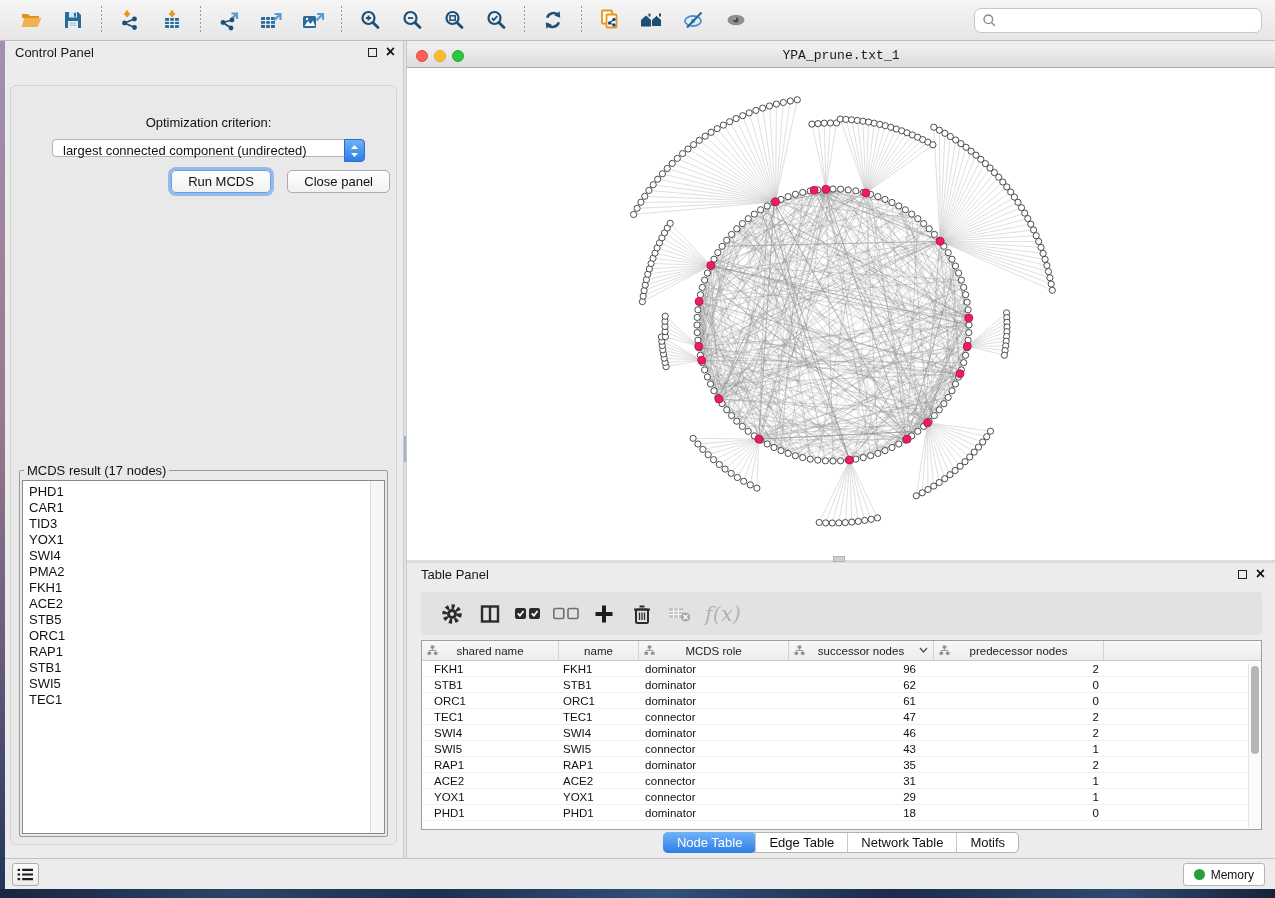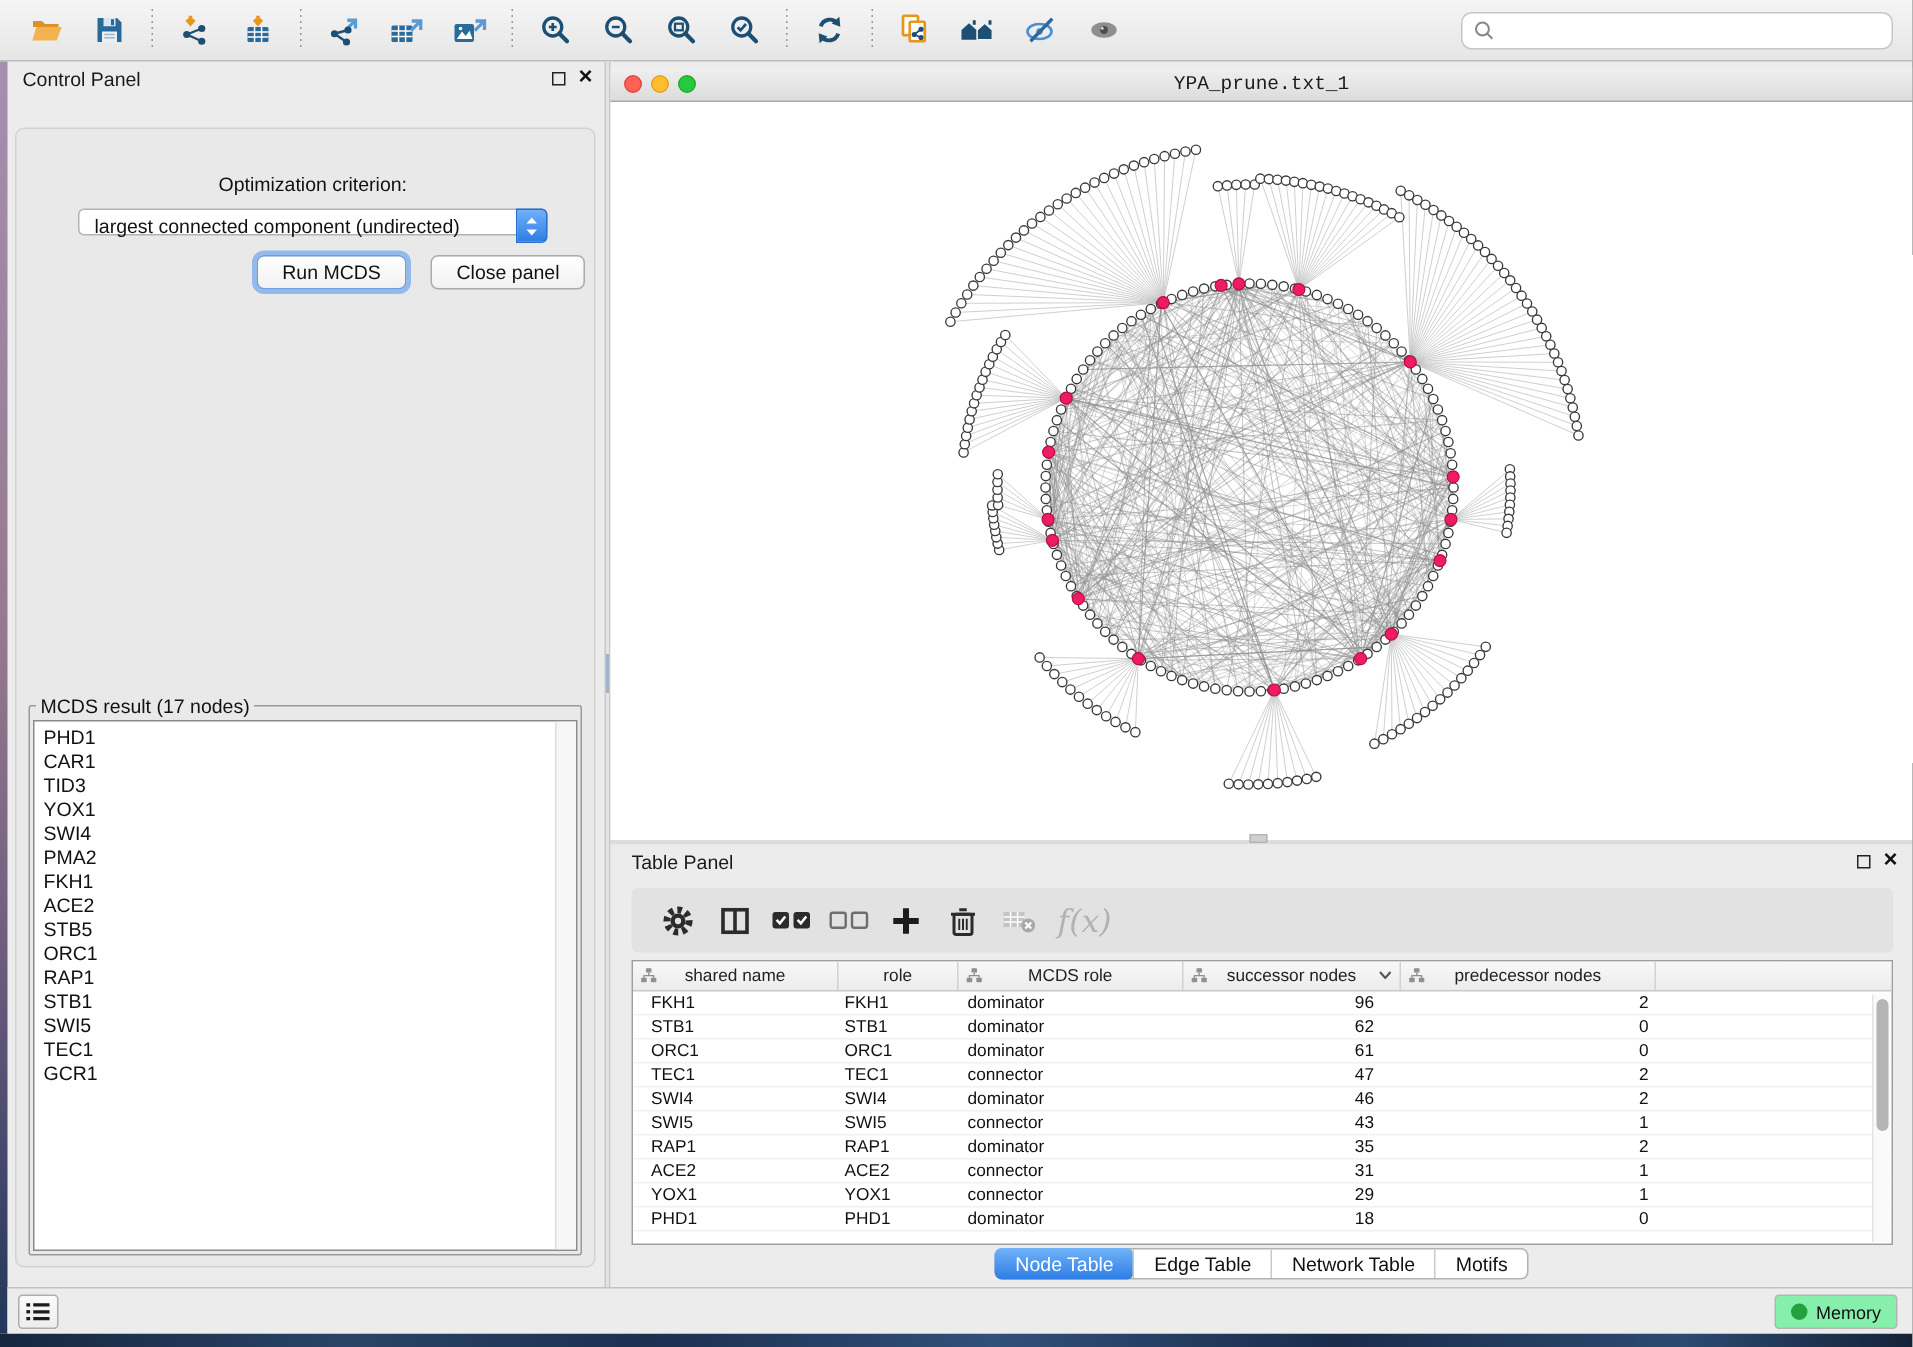--- a/index.html
+++ b/index.html
@@ -95,21 +95,21 @@
   .t-thumb { position:absolute; left:2px; top:3px; width:8px; height:88px; background:#b5b5b5; border-radius:4px; }
   .tp-tabs { position:absolute; left:0; width:100%; top:269px; text-align:center; }
 
   
   .statusbar { position:absolute; left:5px; top:858px; width:1270px; height:31px;
     background:#ececec; border-top:1px solid #c2c2c2; }
   .list-btn { position:absolute; left:7px; top:4px; width:27px; height:23px;
     background:linear-gradient(#fbfbfb,#ededed); border:1px solid #adadad; border-radius:3px;
     display:flex; align-items:center; justify-content:center; }
   .mem-btn { position:absolute; right:10px; top:4px; height:23px; padding:0 10px;
-    background:#86efac; border:1px solid #b5b5b5; border-radius:3px;
+    background:#ffffff; border:1px solid #b5b5b5; border-radius:3px;
     display:flex; align-items:center; gap:6px; font-size:12px; color:#111; }
   .mem-dot { width:11px; height:11px; border-radius:50%; background:#22a13c; }
 </style>
 </head>
 <body>
 
 <div id="app">
 
   <div class="tbar">
     <span class="ticon">
@@ -285,21 +285,20 @@
               <div class="ritem">SWI4</div>
               <div class="ritem">PMA2</div>
               <div class="ritem">FKH1</div>
               <div class="ritem">ACE2</div>
               <div class="ritem">STB5</div>
               <div class="ritem">ORC1</div>
               <div class="ritem">RAP1</div>
               <div class="ritem">STB1</div>
               <div class="ritem">SWI5</div>
               <div class="ritem">TEC1</div>
-              <div class="ritem">GCR1</div>
             </div>
           <div class="mcds-scroll"></div>
         </div>
       </fieldset>
     </div>
   </div>
 
   <div class="vsplit">
       <span class="dimple"></span>
     </div>
@@ -1333,21 +1332,21 @@
               <g fill="#8f8f8f">
                 <rect x="4" y="0.5" width="4" height="3.2" rx="0.5"></rect>
                 <rect x="0.5" y="7.5" width="4" height="3.2" rx="0.5"></rect>
                 <rect x="7.5" y="7.5" width="4" height="3.2" rx="0.5"></rect>
               </g>
               <path d="M6 3.7v2.2M2.5 7.5V5.9h7v1.6" fill="none" stroke="#8f8f8f" stroke-width="1"></path>
             </svg>
             <span>shared name</span>
           </div>
           <div class="th c1" style="padding: 0px; justify-content: center; text-align: center;">
-            <span>role</span>
+            <span>name</span>
           </div>
           <div class="th c2" style="padding: 0px; justify-content: center; text-align: center;">
             <svg class="colicon" width="11" height="11" viewBox="0 0 12 12">
               <g fill="#8f8f8f">
                 <rect x="4" y="0.5" width="4" height="3.2" rx="0.5"></rect>
                 <rect x="0.5" y="7.5" width="4" height="3.2" rx="0.5"></rect>
                 <rect x="7.5" y="7.5" width="4" height="3.2" rx="0.5"></rect>
               </g>
               <path d="M6 3.7v2.2M2.5 7.5V5.9h7v1.6" fill="none" stroke="#8f8f8f" stroke-width="1"></path>
             </svg>

